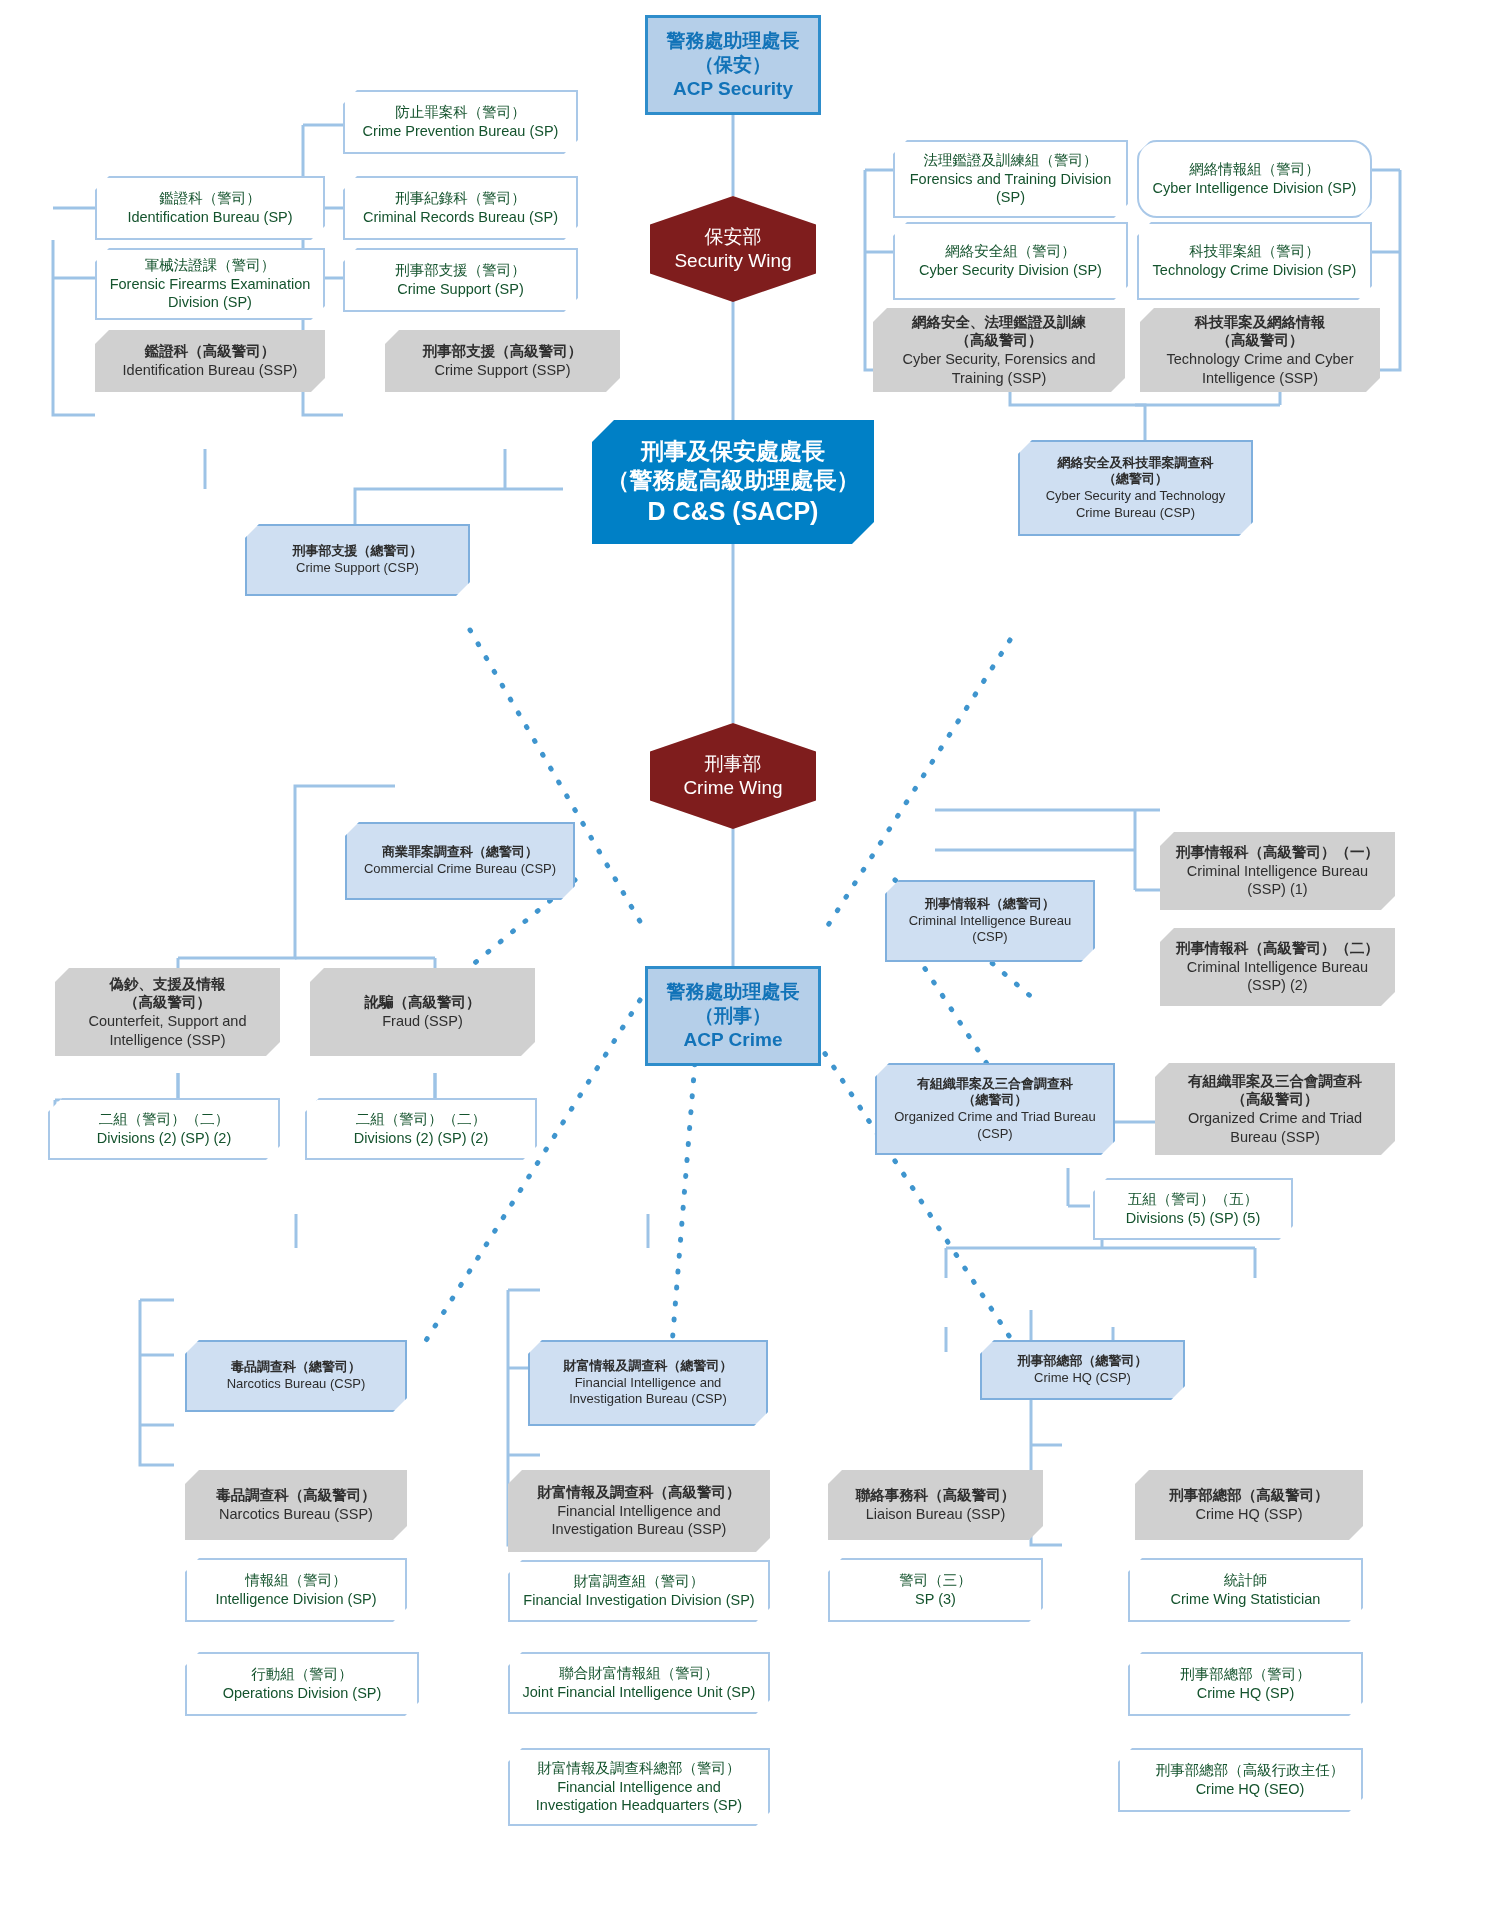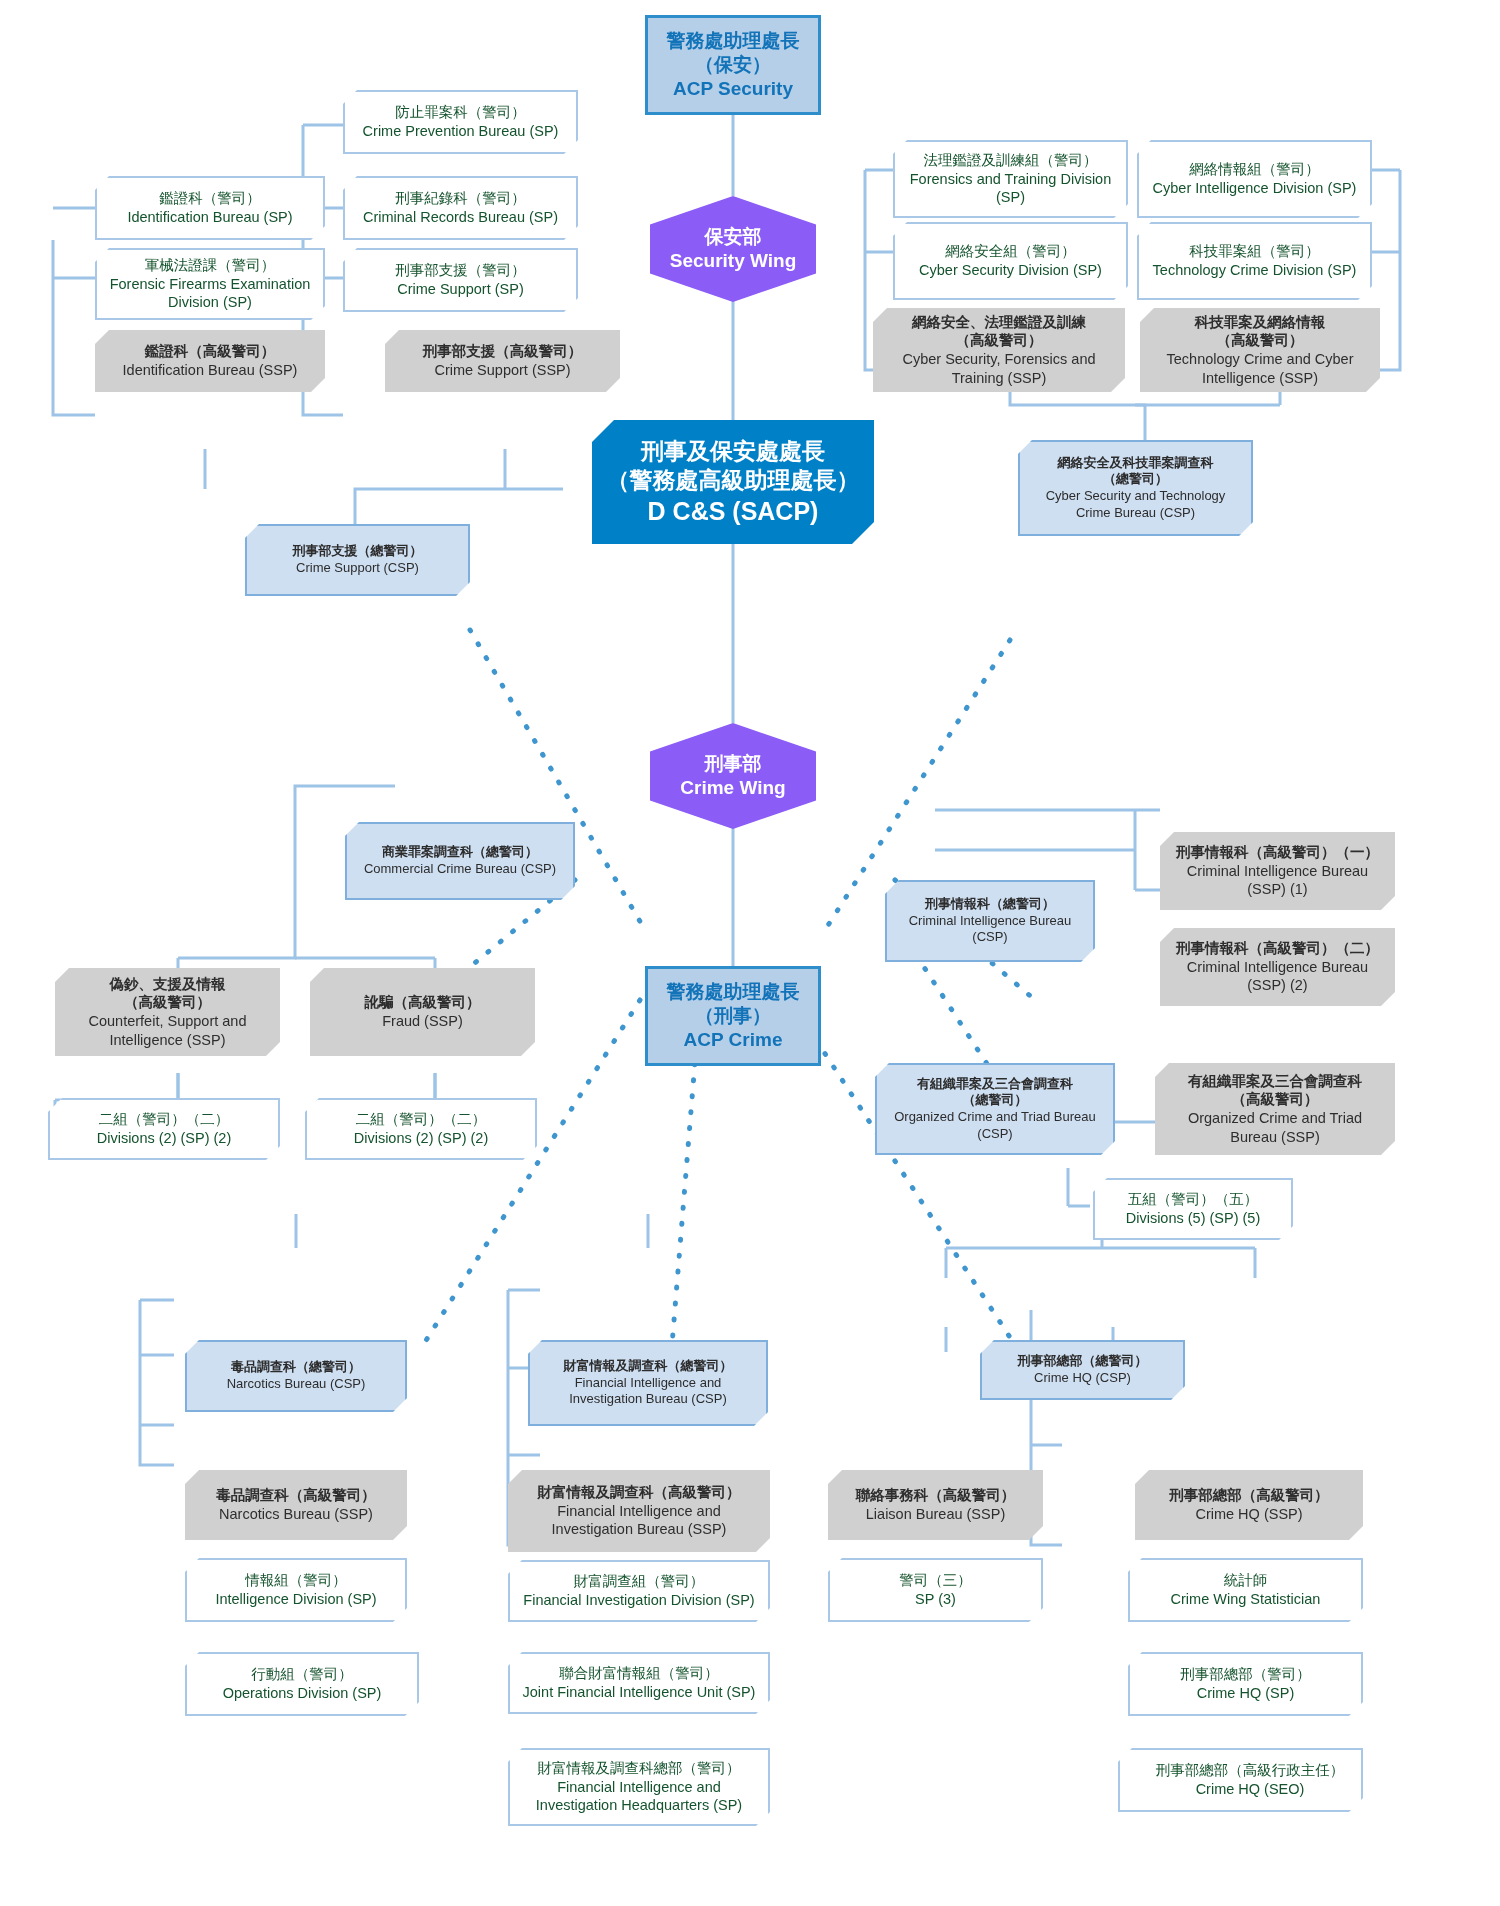--- a/index.html
+++ b/index.html
@@ -35,21 +35,21 @@
   }
   .n-acp .en{font-size:19px;}
   
   .n-dir{
     background:#0080c6;color:#ffffff;font-size:23px;font-weight:bold;
     clip-path:polygon(22px 0,100% 0,100% calc(100% - 22px),calc(100% - 22px) 100%,0 100%,0 22px);
   }
   .n-dir .en{font-size:25px;}
   
   .n-hex{
-    background:#8b5cf6;color:#ffffff;font-size:19px;font-weight:bold;
+    background:#7f1d1d;color:#ffffff;font-size:19px;font-weight:normal;
     clip-path:polygon(50% 0,100% 27%,100% 73%,50% 100%,0 73%,0 27%);
   }
 </style>
 </head>
 <body>
 
 <div id="stage">
 
   <svg id="wires" xmlns="http://www.w3.org/2000/svg">
     <g fill="none" stroke="#9dc3e6" stroke-width="3">
@@ -241,21 +241,21 @@
     </div>
   </div>
 
   <div class="node n-white" style="left:893px;top:140px;width:235px;height:78px;">
     <div class="txt">
       <span class="zh">法理鑑證及訓練組（警司）</span>
       <span class="en">Forensics and Training Division (SP)</span>
     </div>
   </div>
 
-  <div class="node n-white" style="left:1137px;top:140px;width:235px;height:78px;">
+  <div class="node n-white" style="left:1137px;top:140px;width:235px;height:78px;border-radius:20px;">
     <div class="txt">
       <span class="zh">網絡情報組（警司）</span>
       <span class="en">Cyber Intelligence Division (SP)</span>
     </div>
   </div>
 
   <div class="node n-white" style="left:893px;top:222px;width:235px;height:78px;">
     <div class="txt">
       <span class="zh">網絡安全組（警司）</span>
       <span class="en">Cyber Security Division (SP)</span>

